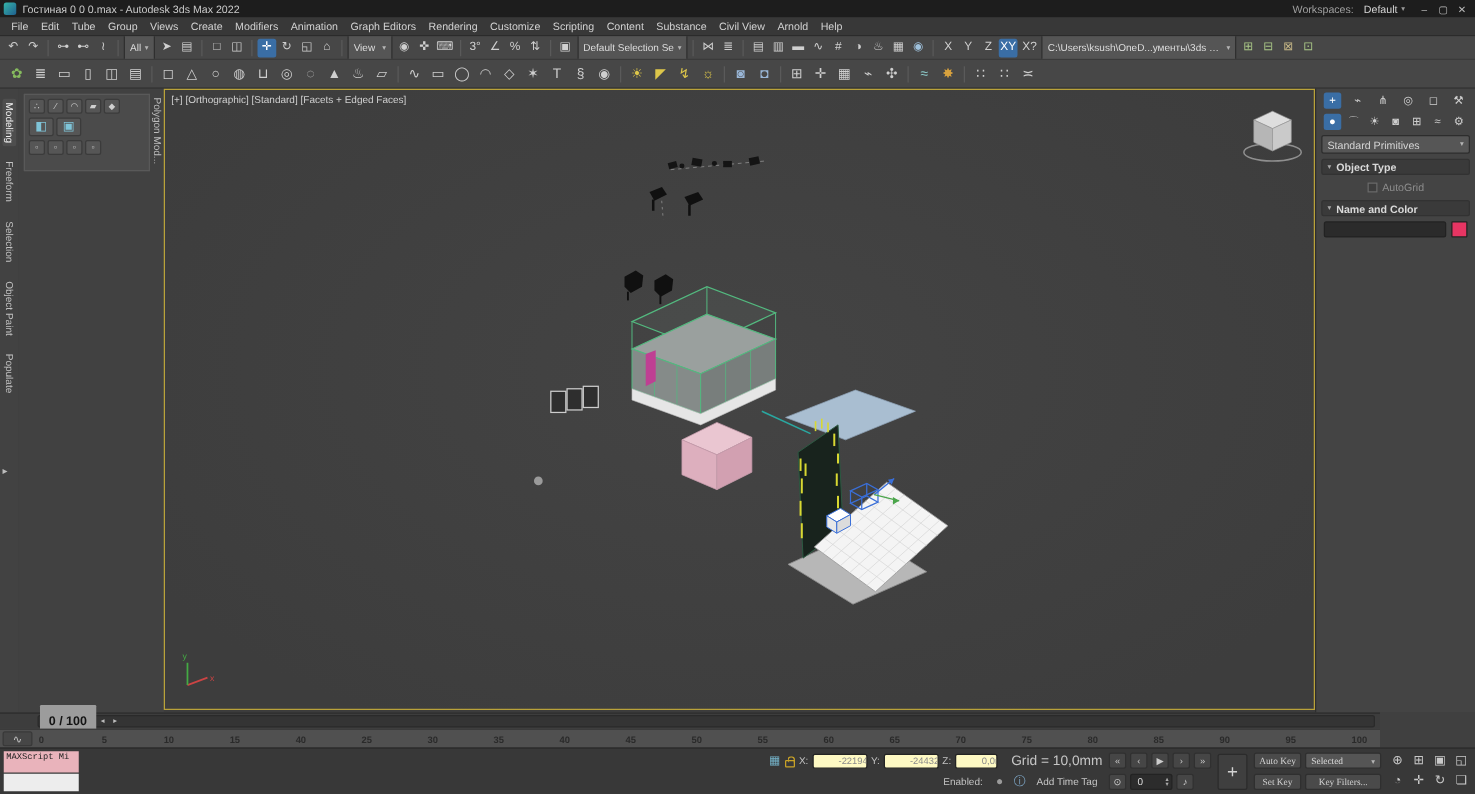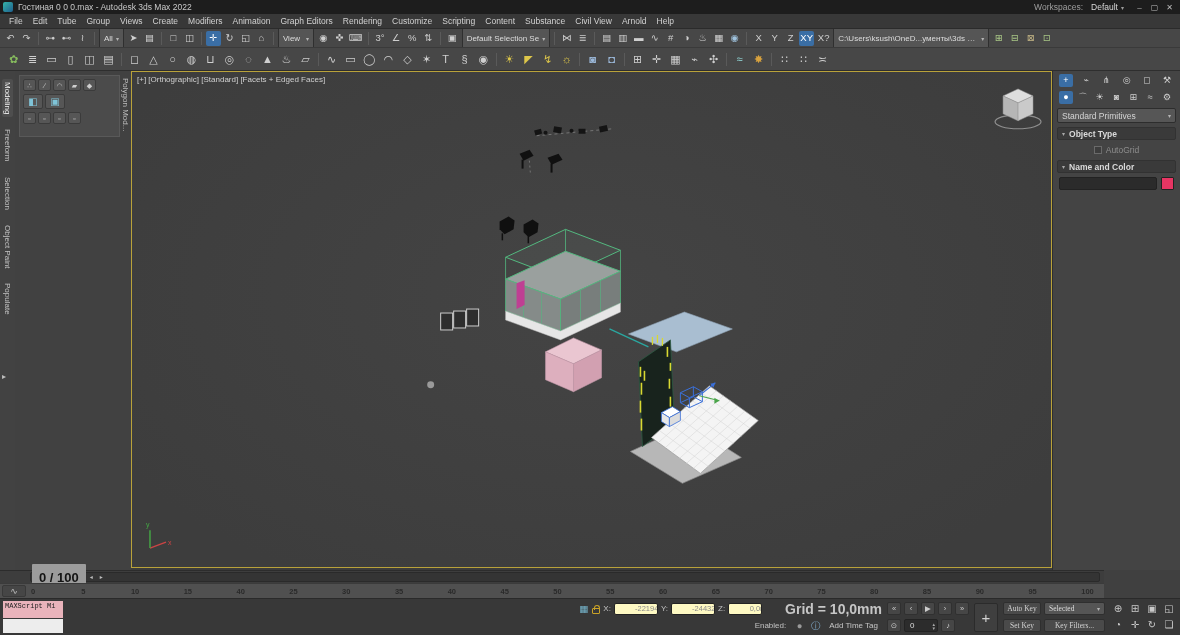--- a/index.html
+++ b/index.html
@@ -91,21 +91,21 @@
     font-size:8.5px; color:#e0e0e0; white-space:nowrap; }
   .name-row { display:flex; align-items:center; gap:4px; padding:0 2px; }
   .name-input { flex:1; height:13px; background:#2b2b2b; border:1px solid #222222; border-radius:2px; }
   .color-swatch { width:13px; height:13px; border:1px solid #222222; border-radius:1px; }
 
   
   .timeslider { position:absolute; left:0; top:570px; width:1104px; height:13px;
     background:#3d3d3d; border-top:1px solid #2c2c2c; display:flex; align-items:center; padding:1px 4px 1px 30px; }
   .ts-track { flex:1; height:10px; background:#343434; border:1px solid #2a2a2a; border-radius:2px;
     display:flex; align-items:center; padding:0 1px; gap:1px; }
-  .ts-handle { height:26px; background:#9c9c9c; color:#141414; font-size:13px; font-weight:bold;
+  .ts-handle { height:26px; background:#9c9c9c; color:#141414; font-size:10px; font-weight:bold;
     display:flex; align-items:center; padding:0 7px; border-radius:1px; white-space:nowrap; }
   .ts-track .ico { min-width:9px; height:8px; font-size:6px; color:#bdbdbd; }
   .ruler { position:absolute; left:0; top:583px; width:1104px; height:15px; background:#505050;
     border-top:1px solid #3b3b3b; display:flex; align-items:center; }
   .rbtn { margin:0 2px; }
   .rbtn .ico { min-width:24px; height:12px; background:#464646; border:1px solid #393939; font-size:9px; color:#c2c2c2; }
   .ticks { flex:1; display:flex; justify-content:space-between; padding:0 10px 0 2px;
     font-size:7.5px; font-weight:bold; color:#2a2a2a; }
   .tick { min-width:6px; text-align:center; }
   .timeline-gap { position:absolute; left:1104px; top:570px; right:0; height:28px; background:#404040; }
@@ -120,21 +120,21 @@
   .mxs-white { flex:1; background:#ededed; }
   .sb-msgs { width:228px; display:flex; flex-direction:column; justify-content:space-between; padding:1px 0; flex:0 0 auto; }
   .sb-status,.sb-prompt { font-size:8.5px; color:#cfcfcf; white-space:nowrap; }
   .sb-fill { flex:1; }
   .sb-mid { display:flex; flex-direction:column; justify-content:space-between; }
   .clabel { font-size:8px; color:#c2c2c2; }
   .cfield { width:44px; height:12px; background:#fef9c3; border:1px solid #232323; border-radius:2px;
     font-size:7.5px; color:#8a8a8a; display:flex; align-items:center; justify-content:center;
     overflow:hidden; white-space:nowrap;padding-left:32px; }
   .cfield.zf { width:26px; }
-  .grid-label { font-size:14px; color:#c6c6c6; margin-left:20px; white-space:nowrap;font-weight:bold; }
+  .grid-label { font-size:11px; color:#c6c6c6; margin-left:8px; white-space:nowrap; }
   .row2r { justify-content:flex-end; gap:6px; padding-right:4px; }
   .enabled-label { font-size:8px; color:#c2c2c2; }
   .att { font-size:8px; color:#c6c6c6; white-space:nowrap; }
   .lock-shape { width:8px; height:6px; border:1px solid #c9a227; border-radius:1px; position:relative; margin-top:4px; display:inline-block; }
   .lock-shape::before { content:""; position:absolute; top:-4px; left:1px; width:4px; height:4px;
     border:1px solid #c9a227; border-bottom:none; border-radius:3px 3px 0 0; }
   .playcol { display:flex; flex-direction:column; justify-content:space-between; }
   .playcol .ico { min-width:14px; height:13px; background:#464646; border:1px solid #303030; font-size:7.5px; color:#cccccc; }
   .framefield { width:34px; height:13px; background:#2c2c2c; border:1px solid #232323; border-radius:2px;
     color:#dddddd; font-size:8px; display:flex; align-items:center; justify-content:space-between; padding:0 2px 0 5px; }

